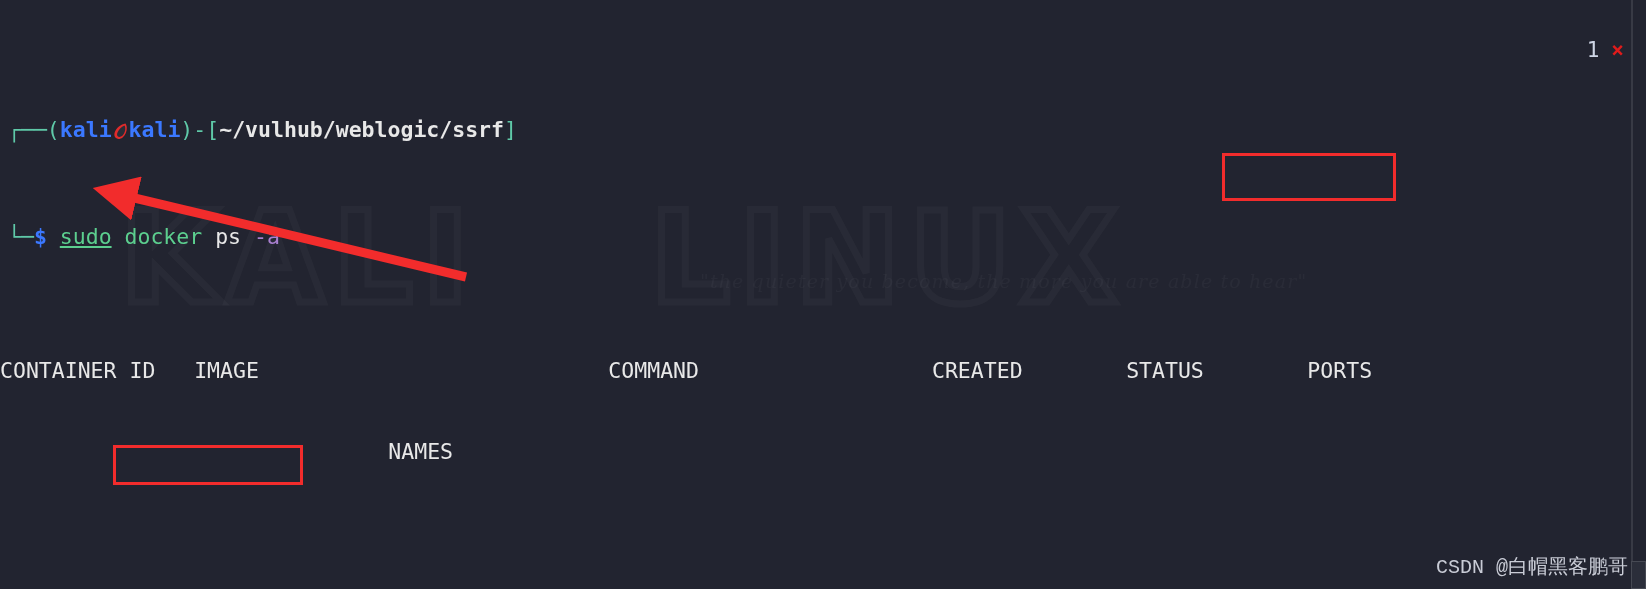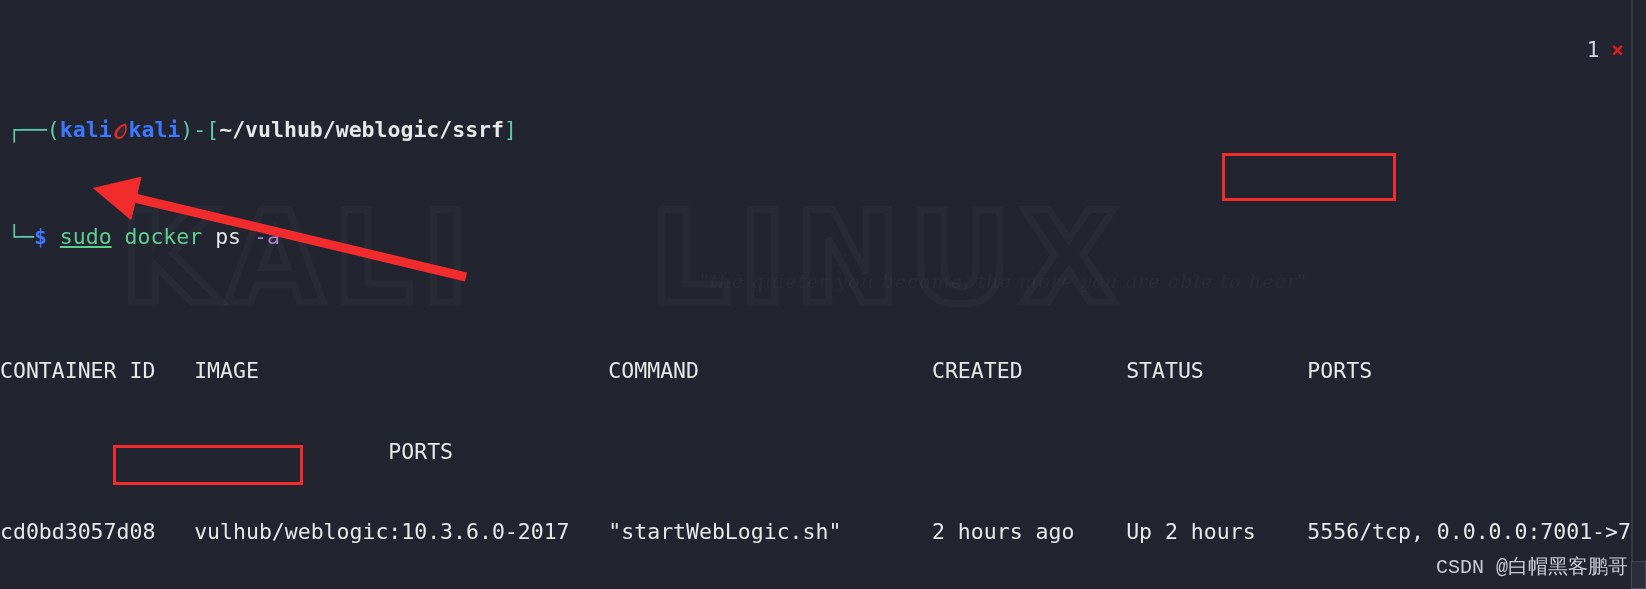--- a/index.html
+++ b/index.html
@@ -181,22 +181,21 @@
     
     <div class="row"><span class="pad"></span><span class="corner-top">┌──</span><span class="c-teal">(</span><span class="c-blue">kali</span><span class="dragon"><svg width="17" height="20" viewBox="0 0 17 20">
             <path d="M13.5 2.5 C9 3.2 4.2 6.8 2.6 11.8 C2.1 13.5 2.4 15.6 3.6 16.8 C5.2 18.4 8.4 18.2 10.6 16.4 C13.4 14.2 15 10.4 14.8 6.6 C14.74 5.1 14.3 3.6 13.5 2.5 Z" fill="#e02b2b"></path>
             <path d="M12.4 4.6 C9.4 6.0 6.4 9.0 5.3 12.1 C4.9 13.3 5.0 14.6 5.7 15.3 C6.8 16.4 9.0 16.0 10.6 14.5 C12.6 12.6 13.6 9.4 13.2 6.5 C13.1 5.7 12.8 5.0 12.4 4.6 Z" fill="#2a2d38"></path>
           </svg></span><span class="c-blue">kali</span><span class="c-teal">)</span><span class="c-teal">-</span><span class="c-teal">[</span><span class="c-white" style="font-weight:bold">~/vulhub/weblogic/ssrf</span><span class="c-teal">]</span></div>
 
     <div class="row"><span class="pad"></span><span class="corner-bot">└─</span><span class="c-dollar">$</span><span> </span><span class="c-green underline">sudo</span><span> </span><span class="c-green">docker</span><span> </span><span class="c-white">ps</span><span> </span><span class="c-mag">-a</span></div>
 
     
     <div class="row">CONTAINER ID   IMAGE                           COMMAND                  CREATED        STATUS        PORTS</div>
-    <div class="row">                              PORTS</div>
-    <div class="row">cd0bd3057d08   vulhub/weblogic:10.3.6.0-2017   "startWebLogic.sh"       2 hours ago    Up 2 hours    5556/tcp, 0.0.0.0:7001-&gt;7</div>
+    <div class="row">                              NAMES</div>
     
     
     
 
     
 
     
     
 
     

